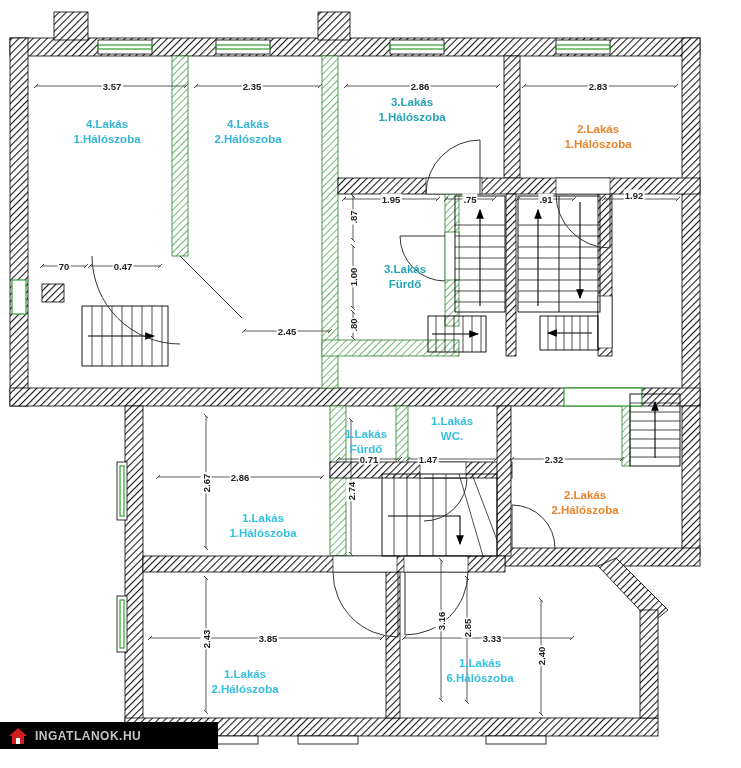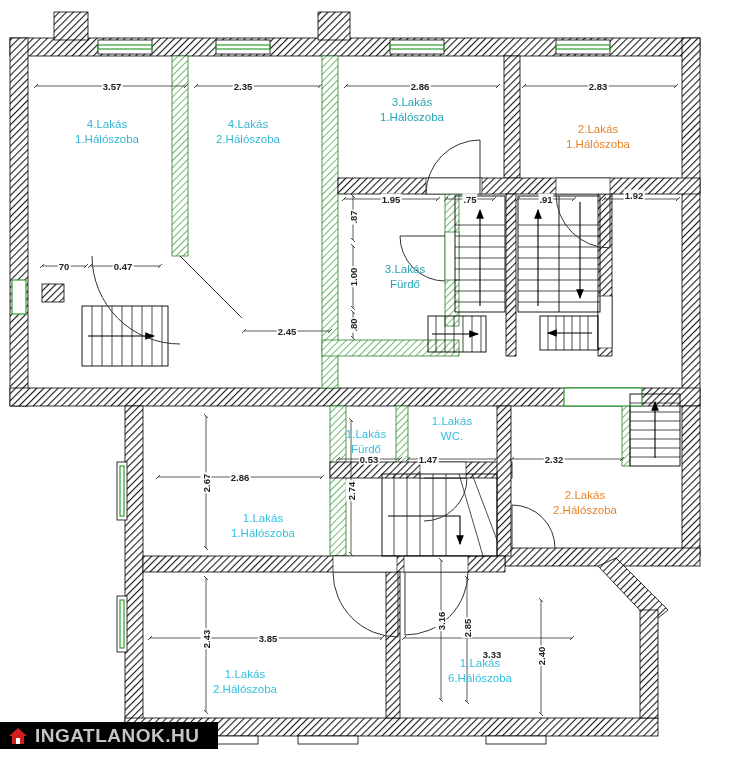--- a/index.html
+++ b/index.html
@@ -1,30 +1,30 @@
 <!DOCTYPE html>
 <html style="--apt1: #35c0e0; --apt2: #e8832a; --apt3: #27a4b4; --apt4: #35b5d5;"><head>
 <meta charset="utf-8">
 <style>
   *{box-sizing:border-box}
   body{margin:0;background:#fff}
   .plan{position:relative;width:741px;height:768px;background:#fff;font-family:"Liberation Sans",sans-serif;overflow:hidden}
   .plan > svg{position:absolute;left:0;top:0}
   .room-label{position:absolute;transform:translate(-50%,-50%);display:flex;flex-direction:column;align-items:center;
-    font-weight:normal;font-size:11.5px;line-height:1.3;white-space:nowrap;z-index:5}
+    font-weight:bold;font-size:11.5px;line-height:1.3;white-space:nowrap;z-index:5}
   .apt1{color:var(--apt1,#35c0e0)}
   .apt2{color:var(--apt2,#e8832a)}
   .apt3{color:var(--apt3,#27a4b4)}
   .apt4{color:var(--apt4,#35b5d5)}
   .dim{position:absolute;transform:translate(-50%,-50%);font-size:9.5px;font-weight:bold;color:#222;
     background:rgba(255,255,255,.92);padding:0 1px;white-space:nowrap;z-index:4}
   .dim.v{transform:translate(-50%,-50%) rotate(-90deg)}
   .watermark{position:absolute;left:0;top:722px;width:218px;height:27px;background:#000;display:flex;
     align-items:center;gap:7px;padding:0 8px;z-index:10}
-  .watermark .wm-text{color:#c4c4c4;font-weight:bold;font-size:19px;letter-spacing:.5px}
+  .watermark .wm-text{color:#c4c4c4;font-weight:bold;font-size:12px;letter-spacing:.5px}
 </style>
 </head>
 <body>
 
 <div class="plan">
 
 <svg width="741" height="768" viewBox="0 0 741 768">
   <defs>
     <pattern id="hb" width="5" height="5" patternUnits="userSpaceOnUse" patternTransform="rotate(45)">
       <rect width="5" height="5" fill="#fff"></rect>
@@ -224,42 +224,42 @@
 <div class="room-label apt1" style="left:245px;top:682px">
   <span>1.Lakás</span>
   <span>2.Hálószoba</span>
 </div>
 <div class="room-label apt1" style="left:480px;top:671px">
   <span>1.Lakás</span>
   <span>6.Hálószoba</span>
 </div>
 
 <span class="dim" style="left:112px;top:86px">3.57</span>
-<span class="dim" style="left:243px;top:86px">2.35</span>
+<span class="dim" style="left:252px;top:86px">2.35</span>
 <span class="dim" style="left:420px;top:86px">2.86</span>
 <span class="dim" style="left:598px;top:86px">2.83</span>
 <span class="dim" style="left:391px;top:199px">1.95</span>
 <span class="dim" style="left:470px;top:199px">.75</span>
 <span class="dim" style="left:546px;top:199px">.91</span>
 <span class="dim" style="left:634px;top:195px">1.92</span>
 <span class="dim v" style="left:353px;top:217px">.87</span>
 <span class="dim v" style="left:353px;top:277px">1.00</span>
 <span class="dim v" style="left:353px;top:325px">.80</span>
 <span class="dim" style="left:287px;top:331px">2.45</span>
 <span class="dim" style="left:64px;top:266px">70</span>
 <span class="dim" style="left:123px;top:266px">0.47</span>
 <span class="dim" style="left:240px;top:477px">2.86</span>
 <span class="dim v" style="left:206px;top:483px">2.67</span>
 <span class="dim v" style="left:351px;top:491px">2.74</span>
-<span class="dim" style="left:369px;top:459px">0.53</span>
+<span class="dim" style="left:369px;top:459px">0.71</span>
 <span class="dim" style="left:428px;top:459px">1.47</span>
 <span class="dim" style="left:554px;top:459px">2.32</span>
 <span class="dim" style="left:268px;top:638px">3.85</span>
 <span class="dim v" style="left:206px;top:639px">2.43</span>
-<span class="dim" style="left:492px;top:654px">3.33</span>
+<span class="dim" style="left:492px;top:638px">3.33</span>
 <span class="dim v" style="left:441px;top:621px">3.16</span>
 <span class="dim v" style="left:467px;top:628px">2.85</span>
 <span class="dim v" style="left:541px;top:656px">2.40</span>
 
 <div class="watermark">
   <svg width="20" height="18" viewBox="0 0 20 18">
     <path d="M10,1 L1,9 L4,9 L4,17 L16,17 L16,9 L19,9 Z" fill="#cf1f1f"></path>
     <rect x="8" y="11" width="4" height="6" fill="#fff"></rect>
   </svg>
   <span class="wm-text">INGATLANOK.HU</span>

